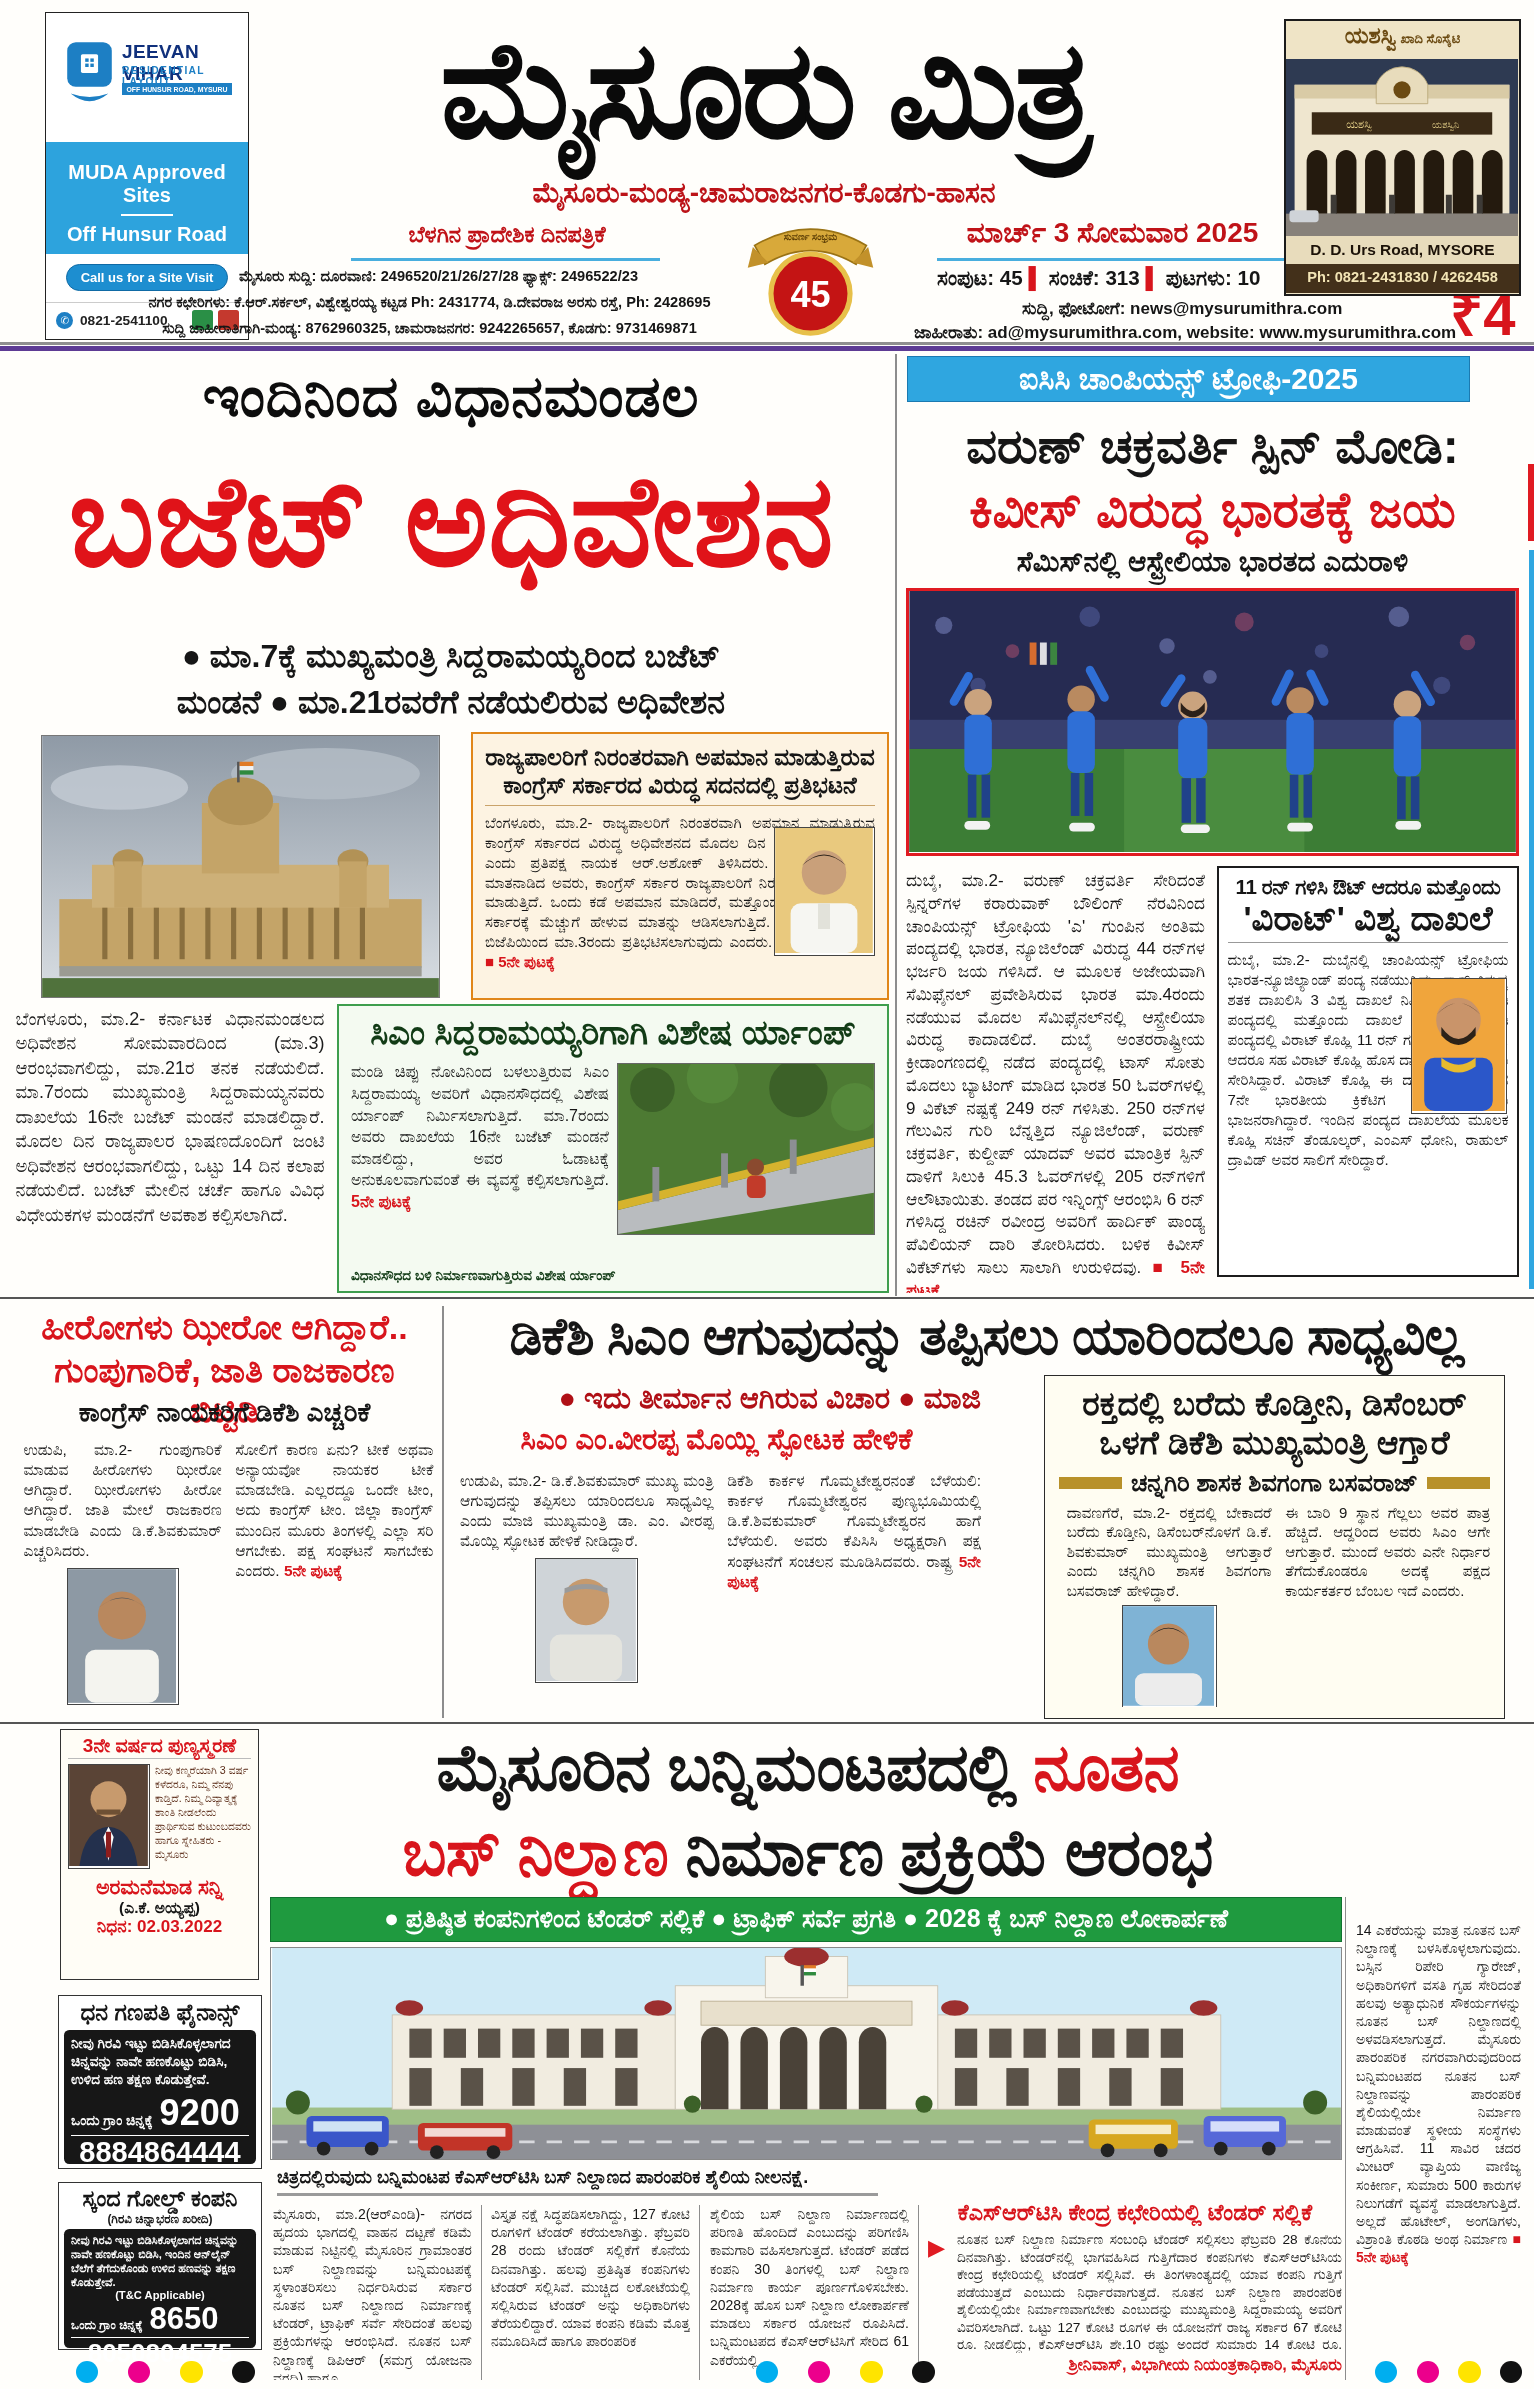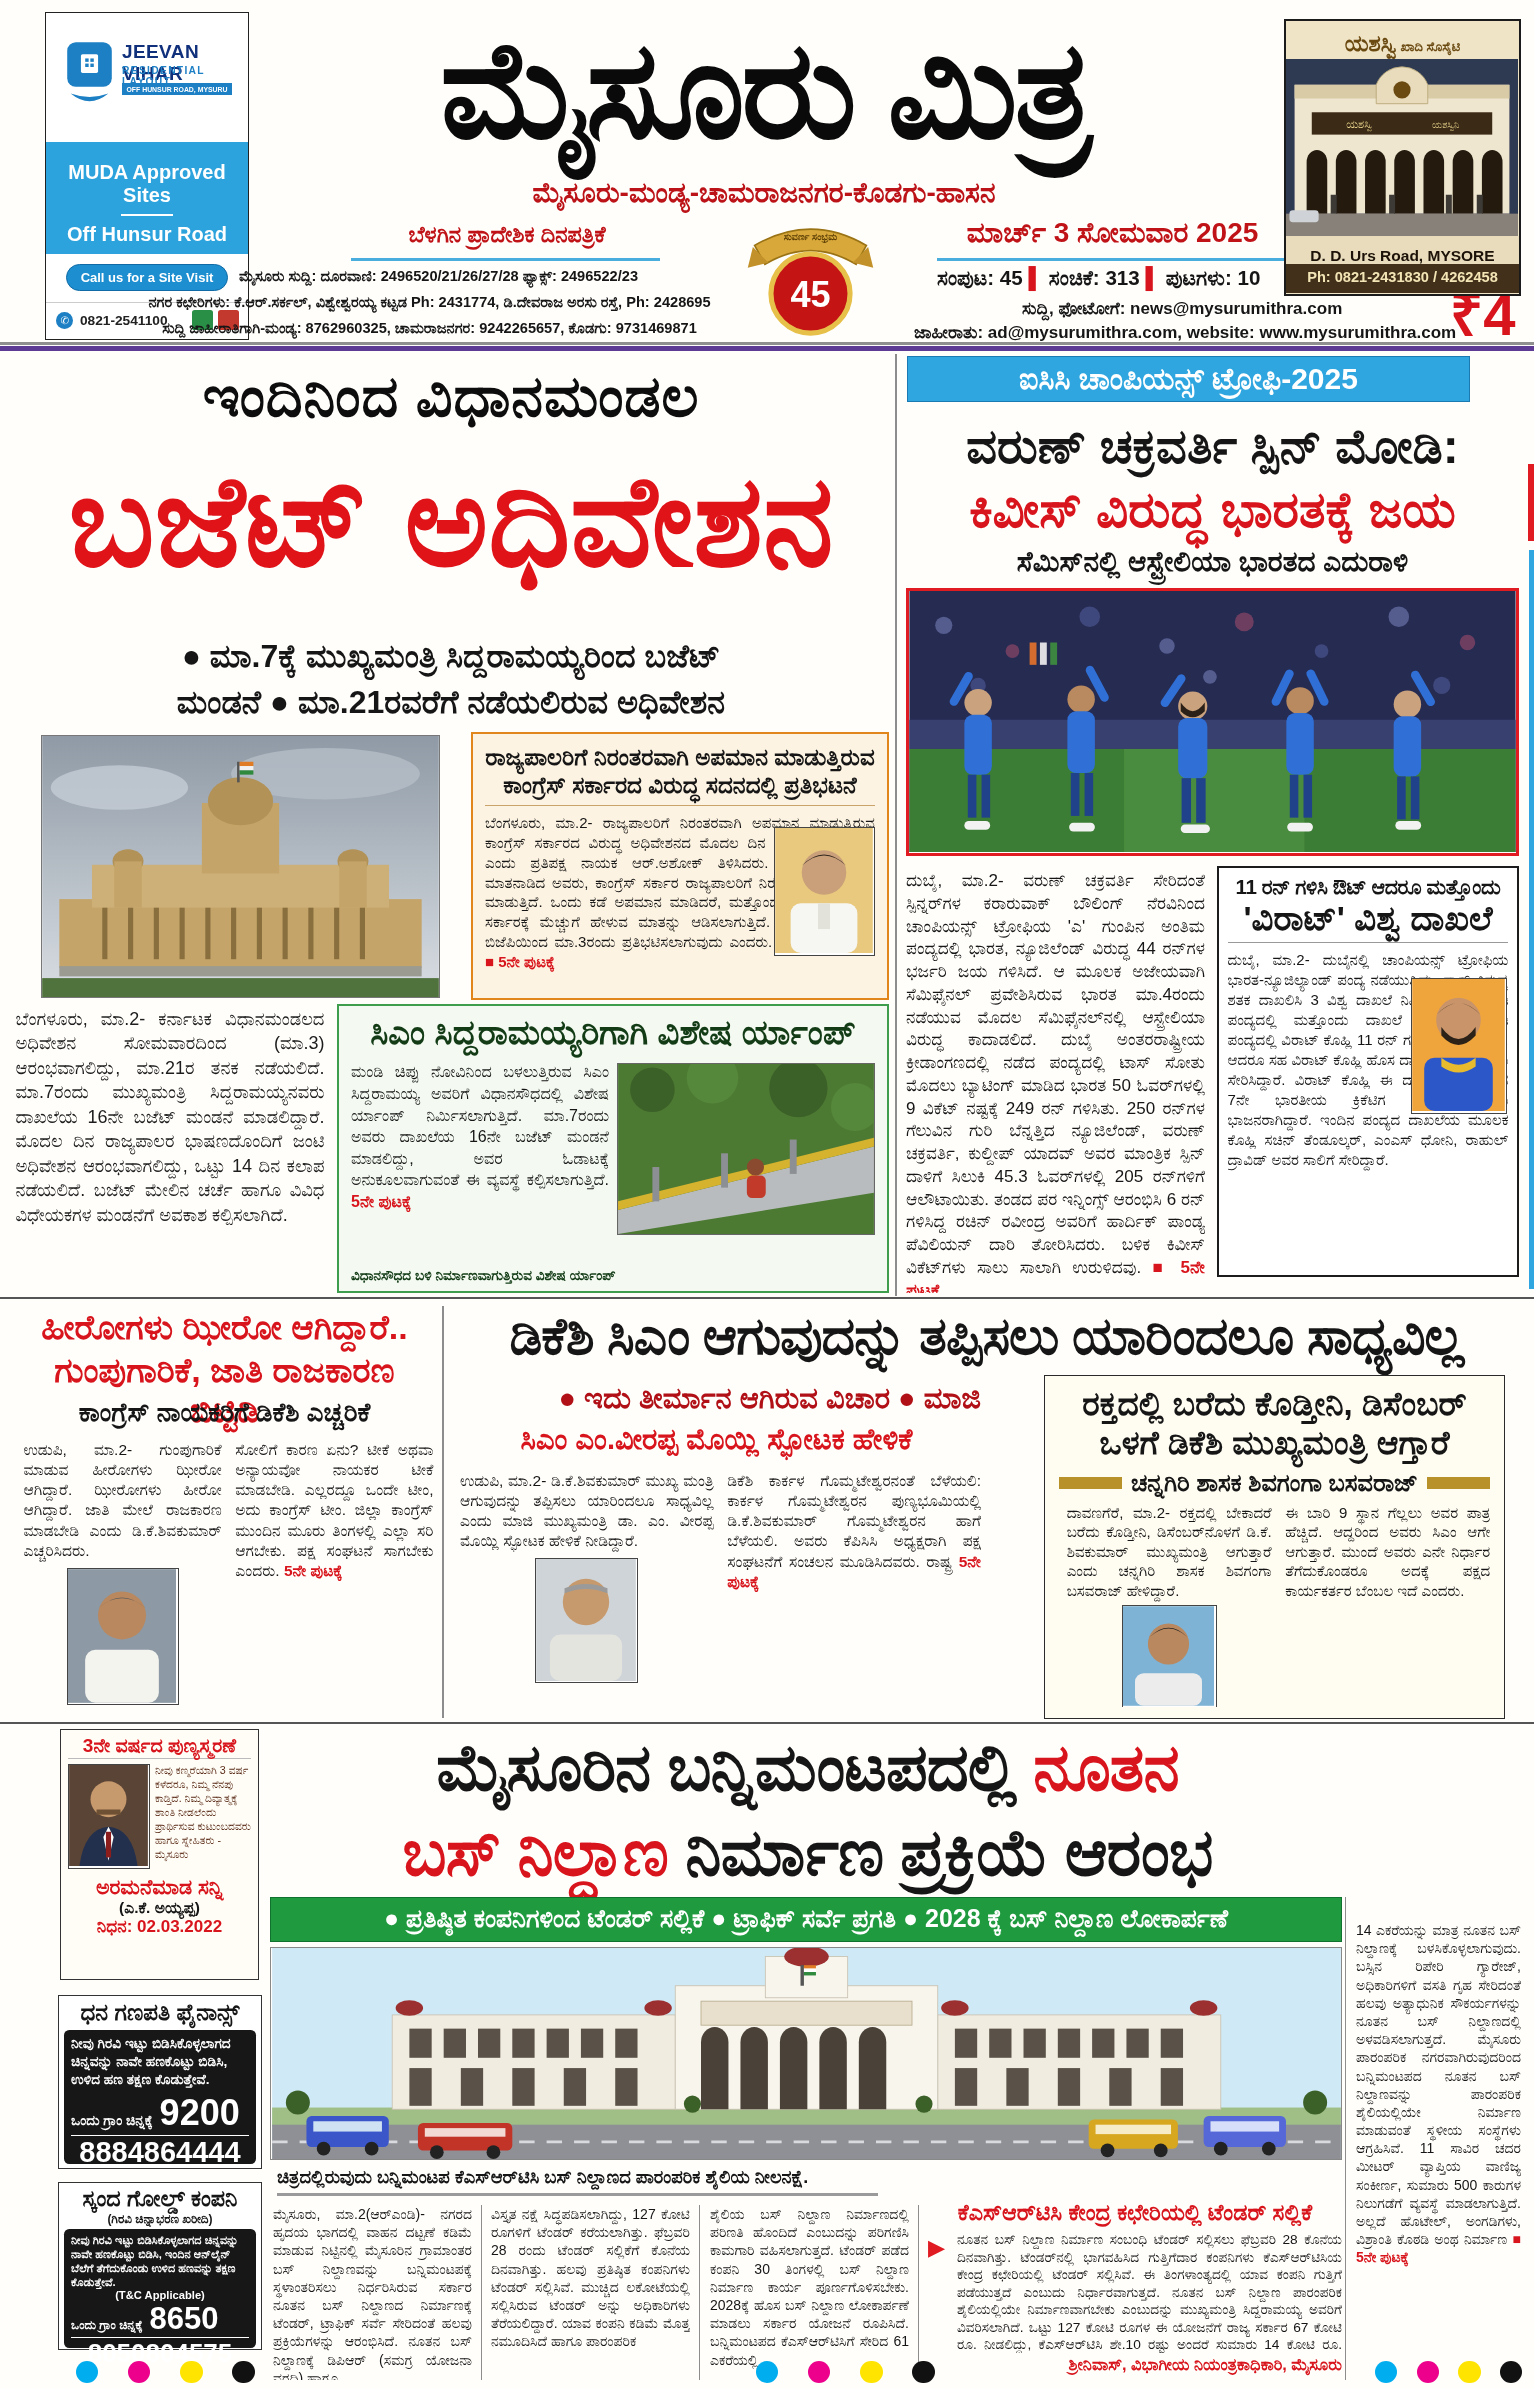--- a/index.html
+++ b/index.html
@@ -100,21 +100,21 @@
     <span class="red">▌</span>
     <span>ಸಂಚಿಕೆ: 313</span>
     <span class="red">▌</span>
     <span>ಪುಟಗಳು: 10</span>
   </div>
   <div class="abs b" style="left:1022px;top:299px;font-size:17px;">ಸುದ್ದಿ, ಫೋಟೋಗೆ: news@mysurumithra.com</div>
   <div class="abs b" style="left:914px;top:323px;font-size:17px;">ಜಾಹೀರಾತು: ad@mysurumithra.com, website: www.mysurumithra.com</div>
   <div class="abs b red" style="left:1450px;top:273px;font-size:58px;">₹4</div>
 
   <div class="abs" style="left:1284px;top:19px;width:237px;height:277px;border:2.6px solid #1b1b1b;background:#efe4c6;">
-    <div style="height:38px;text-align:center;padding-top:10px;">
+    <div style="height:38px;text-align:center;padding-top:2px;">
       <span class="b" style="font-size:22.3px;color:#6b4a12;">ಯಶಸ್ವಿ</span>
       <span class="b" style="font-size:13px;color:#6b4a12;">ಖಾದಿ ಸೊಸೈಟಿ</span>
     </div>
     <div style="height:177px;overflow:hidden;">
       <svg width="232" height="177" viewBox="0 0 270 206">
         <rect width="270" height="206" fill="#2e3a52"></rect>
         <rect x="10" y="30" width="250" height="150" fill="#efe6cf"></rect>
         <rect x="10" y="30" width="250" height="16" fill="#d9cba6"></rect>
         <path d="M105 30 A32 32 0 0 1 165 30 L165 52 L105 52 Z" fill="#e8dcbc" stroke="#b8a677"></path>
         <circle cx="135" cy="36" r="10" fill="#6b4a12"></circle>
@@ -133,21 +133,21 @@
         <rect x="0" y="180" width="270" height="26" fill="#87817a"></rect>
         <rect x="4" y="176" width="34" height="14" rx="4" fill="#cfd3d8"></rect>
         <g fill="#3d3a36">
             <rect x="52" y="158" width="7" height="22"></rect>
             <rect x="120" y="158" width="7" height="22"></rect>
             <rect x="186" y="158" width="7" height="22"></rect>
             <rect x="222" y="158" width="7" height="22"></rect>
           </g>
       </svg>
     </div>
-    <div class="b ctr" style="font-size:15.5px;height:27.5px;padding-top:11px;background:#e8dcbc;color:#1c1208;">D. D. Urs Road, MYSORE</div>
+    <div class="b ctr" style="font-size:15.5px;height:27.5px;padding-top:5px;background:#e8dcbc;color:#1c1208;">D. D. Urs Road, MYSORE</div>
     <div class="b ctr" style="font-size:14.6px;height:29px;padding-top:5.2px;background:#43301a;color:#f3e5b5;">Ph: 0821-2431830 / 4262458</div>
   </div>
 
   <div class="abs" style="left:0;top:342px;width:100%;height:2.6px;background:#8f8f8f;"></div>
   <div class="abs" style="left:0;top:346px;width:100%;height:5.2px;background:#5d3b94;"></div>
 
   <div class="abs ctr kicker" style="left:15.5px;top:363px;width:871px;font-size:57px;">ಇಂದಿನಿಂದ ವಿಧಾನಮಂಡಲ</div>
   <div class="abs ctr headline-red" style="left:15.5px;top:436px;width:871px;font-size:127px;line-height:1.35;">ಬಜೆಟ್ ಅಧಿವೇಶನ</div>
   <div class="abs ctr b" style="left:15.5px;top:638px;width:871px;font-size:32px;">● ಮಾ.7ಕ್ಕೆ ಮುಖ್ಯಮಂತ್ರಿ ಸಿದ್ದರಾಮಯ್ಯರಿಂದ ಬಜೆಟ್</div>
   <div class="abs ctr b" style="left:15.5px;top:684px;width:871px;font-size:32px;">ಮಂಡನೆ ● ಮಾ.21ರವರೆಗೆ ನಡೆಯಲಿರುವ ಅಧಿವೇಶನ</div>

